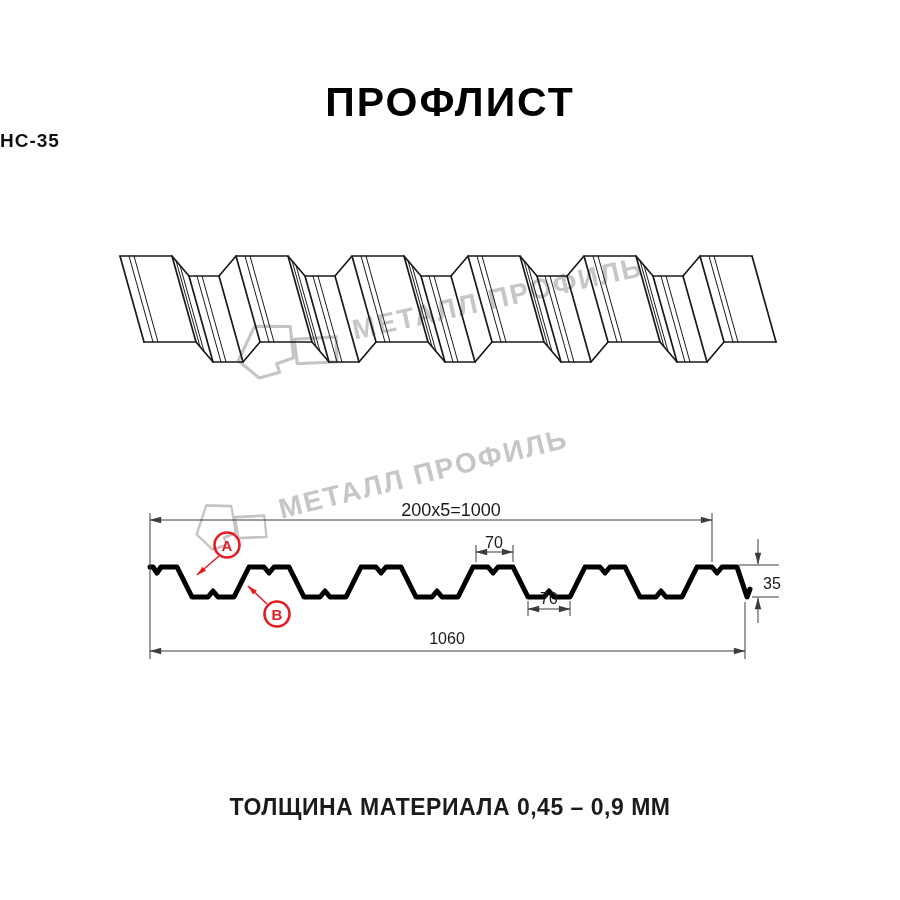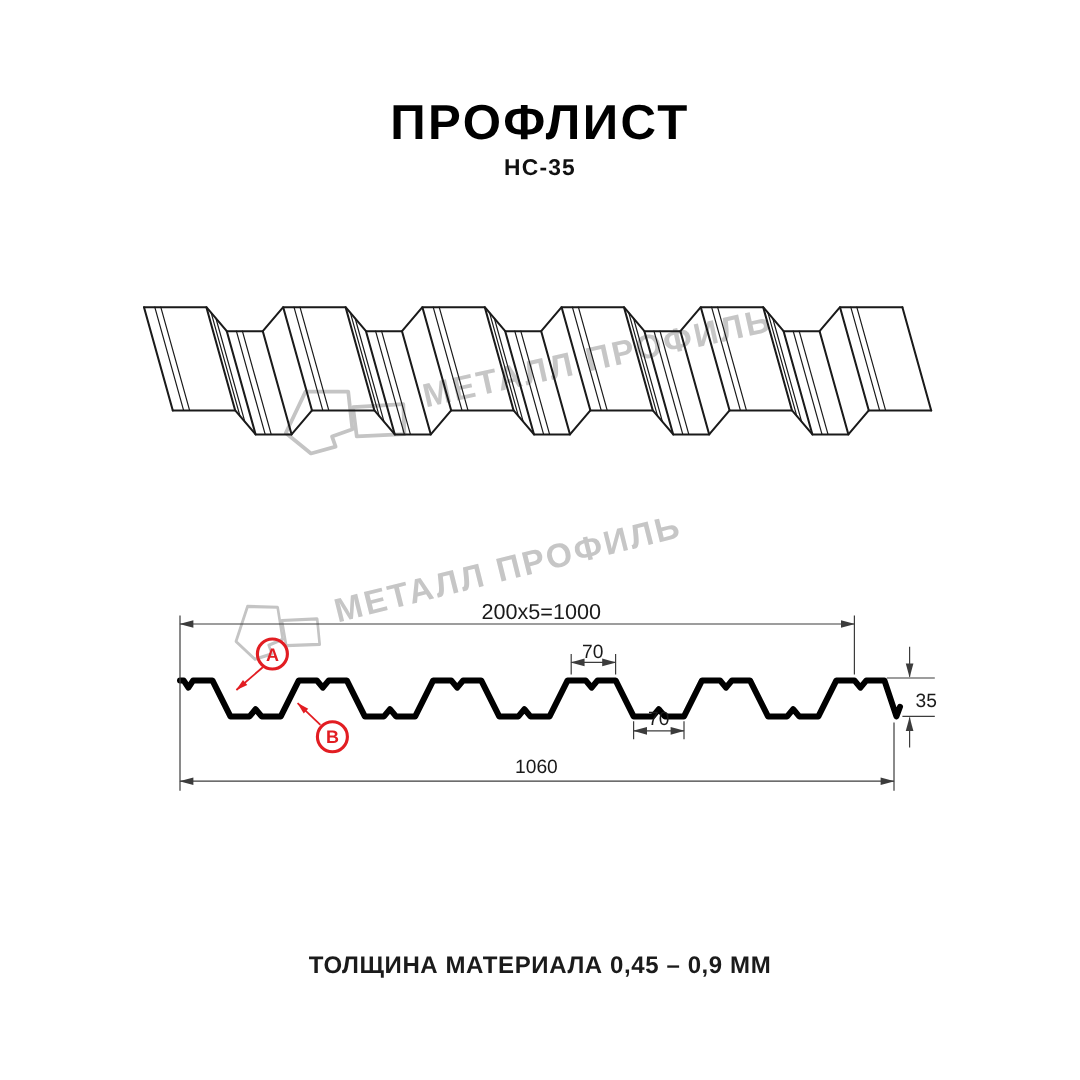--- a/index.html
+++ b/index.html
@@ -1,25 +1,25 @@
 <!DOCTYPE html>
 <html><head>
 <meta charset="utf-8">
 <style>
   html,body{margin:0;padding:0;background:#fff;}
   .page{position:relative;width:816px;height:900px;background:#ffffff;overflow:hidden;
         font-family:"Liberation Sans",sans-serif;}
   
   .title{position:absolute;top:79px;left:0;width:900px;text-align:center;
          font-size:41px;font-weight:bold;letter-spacing:2px;color:#000;z-index:3;}
-  .subtitle{position:absolute;top:130px;left:0;width:900px;text-align:center;
+  .subtitle{position:absolute;top:130px;left:0;width:900px;text-align:left;
          font-size:19px;font-weight:bold;letter-spacing:1px;color:#111;z-index:3;}
   
   .footer{position:absolute;top:794px;left:0;width:900px;text-align:center;
-         font-size:20px;font-weight:bold;letter-spacing:.5px;color:#1b1b1b;z-index:3;}
+         font-size:23px;font-weight:bold;letter-spacing:.5px;color:#1b1b1b;z-index:3;}
   
   .wm{position:absolute;display:flex;align-items:center;z-index:1;
       transform-origin:0 100%;white-space:nowrap;}
   .wm-1{left:238px;top:328px;transform:rotate(-12.5deg);}
   .wm-2{left:198px;top:506px;transform:rotate(-14deg);}
   .wm-text{font-size:28px;font-weight:bold;letter-spacing:2px;color:#c6c6c6;margin-left:12px;}
   .wm-logo{flex:0 0 auto;}
   .wm-logo path{fill:none;stroke:#c4c4c4;stroke-width:2.8;stroke-linejoin:round;}
   
   .overlay{position:absolute;left:0;top:0;width:900px;height:900px;z-index:2;}

